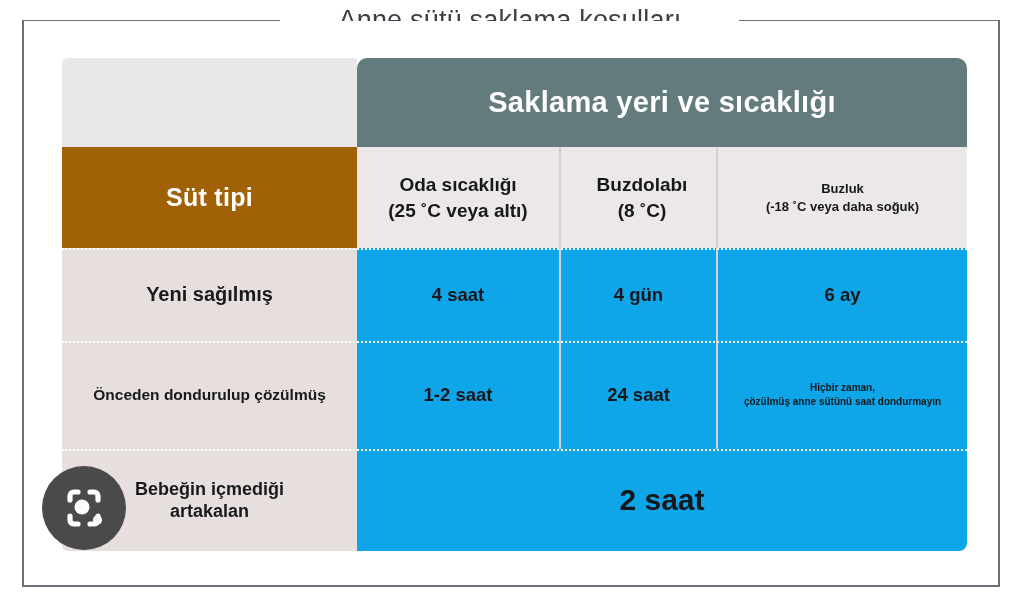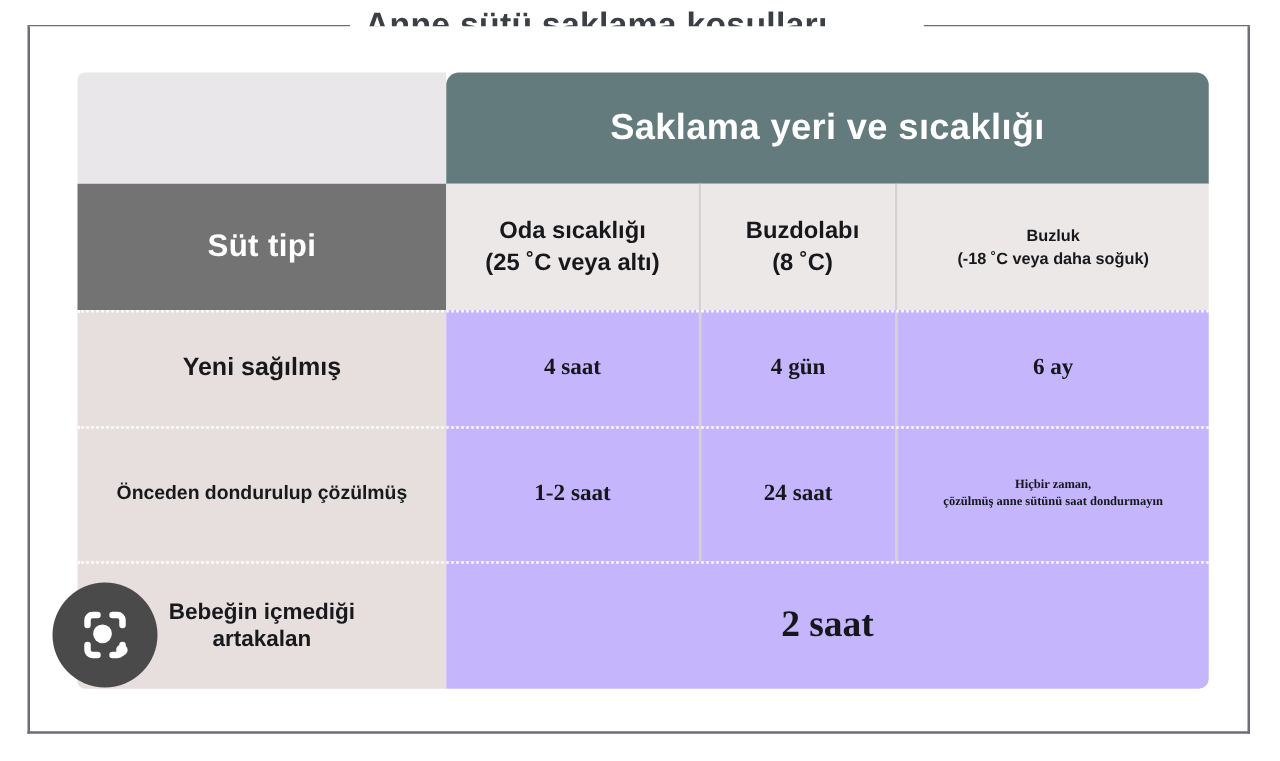--- a/index.html
+++ b/index.html
@@ -42,22 +42,23 @@
     top: 20px;
     width: 261px;
     height: 2px;
     background: #6c6f79;
   }
   .legend {
     position: absolute;
     left: 292px;
     top: 2px;
     width: 436px;
+    text-align: center;
     font-size: 27px;
-    font-weight: 700;
+    font-weight: 400;
     color: #3b3f46;
     letter-spacing: 0.2px;
     line-height: 36px;
     white-space: nowrap;
   }
 
   
   .table {
     position: absolute;
     left: 62px;
@@ -97,21 +98,21 @@
     color: #ffffff;
     font-size: 29px;
     font-weight: 700;
     letter-spacing: 0.3px;
     border-top-right-radius: 10px;
     border-top-left-radius: 10px;
   }
 
   
   .milk-head {
-    background: #737373;
+    background: #a16207;
     color: #ffffff;
     font-size: 25px;
     font-weight: 700;
     letter-spacing: 0.3px;
   }
 
   
   .col-head {
     background: #ece8e8;
     color: #16181b;
@@ -129,25 +130,24 @@
     color: #17191c;
     font-weight: 700;
     line-height: 1.25;
   }
   .row-label.rl1 { font-size: 20px; text-align: center; }
   .row-label.rl2 { font-size: 15.5px; }
   .row-label.rl3 { font-size: 18px; border-bottom-left-radius: 6px; }
 
   
   .data {
-    background: #c4b5fd;
+    background: #0ea5e9;
     color: #15171a;
     font-weight: 700;
     border-right: 2px solid #d4d2d4;
-    font-family: Liberation Serif, serif;
   }
   .data.d1 { font-size: 18.5px; }
   .data.d2 { font-size: 18.5px; }
   .data.d3 { font-size: 18.5px; border-right: none; }
   .data.tiny {
     font-size: 10px;
     line-height: 1.45;
     font-weight: 700;
     border-right: none;
   }

